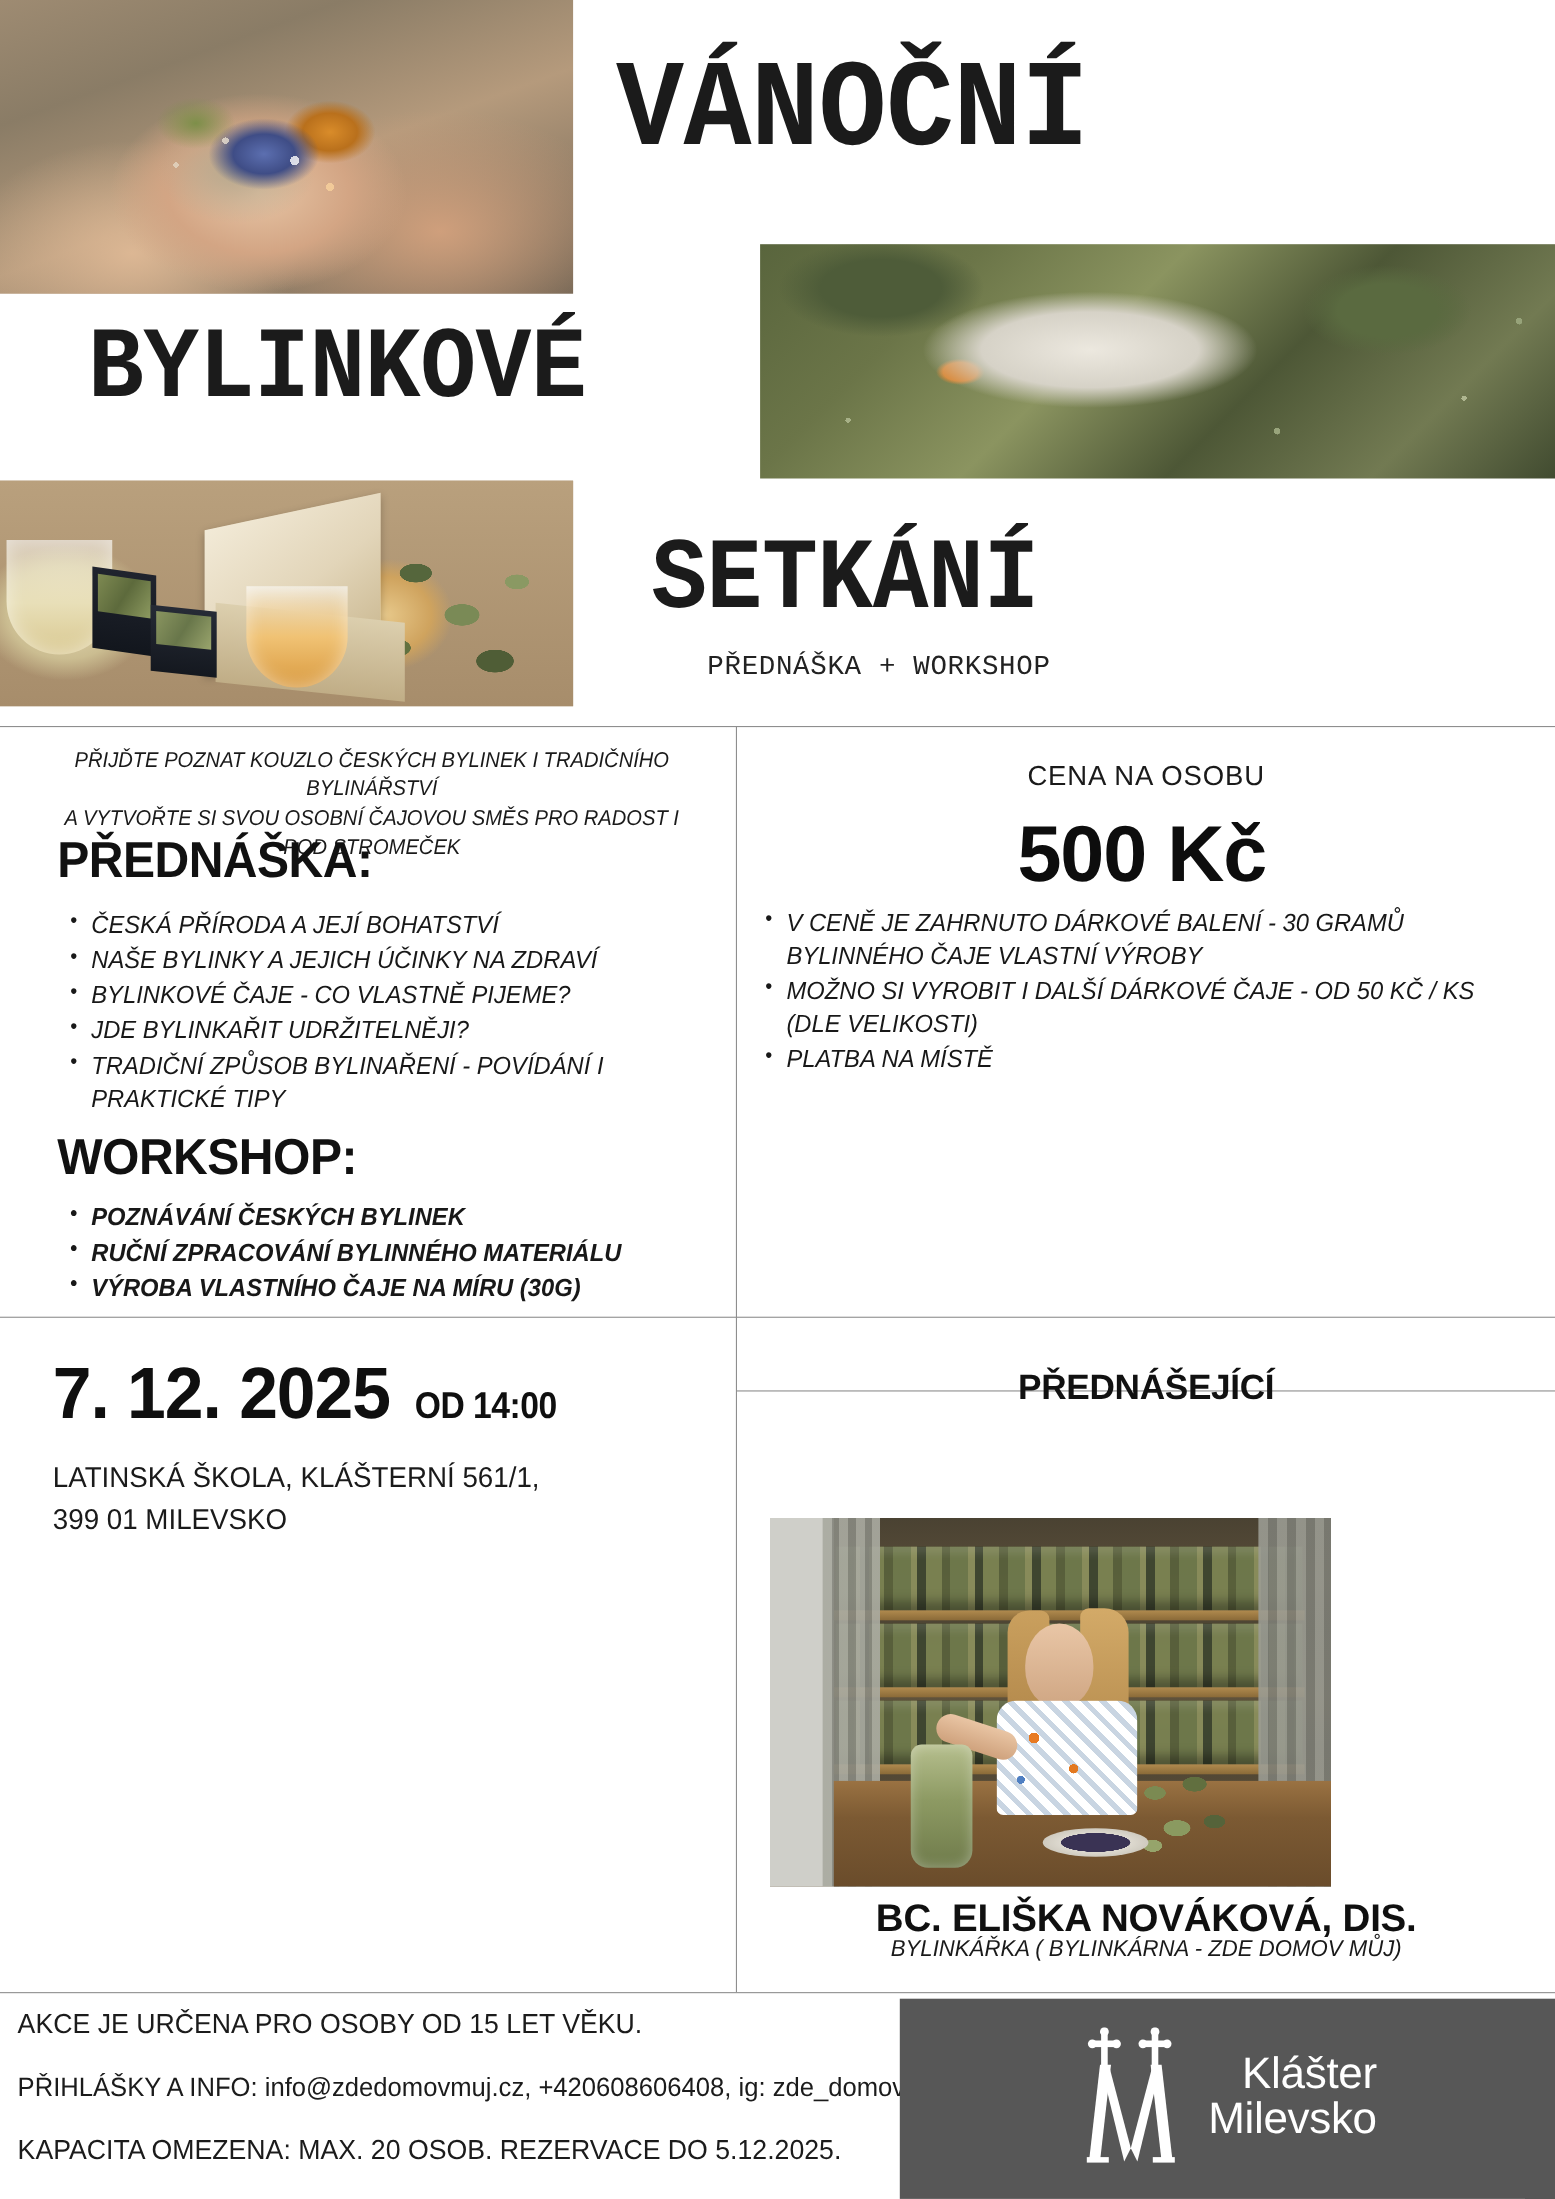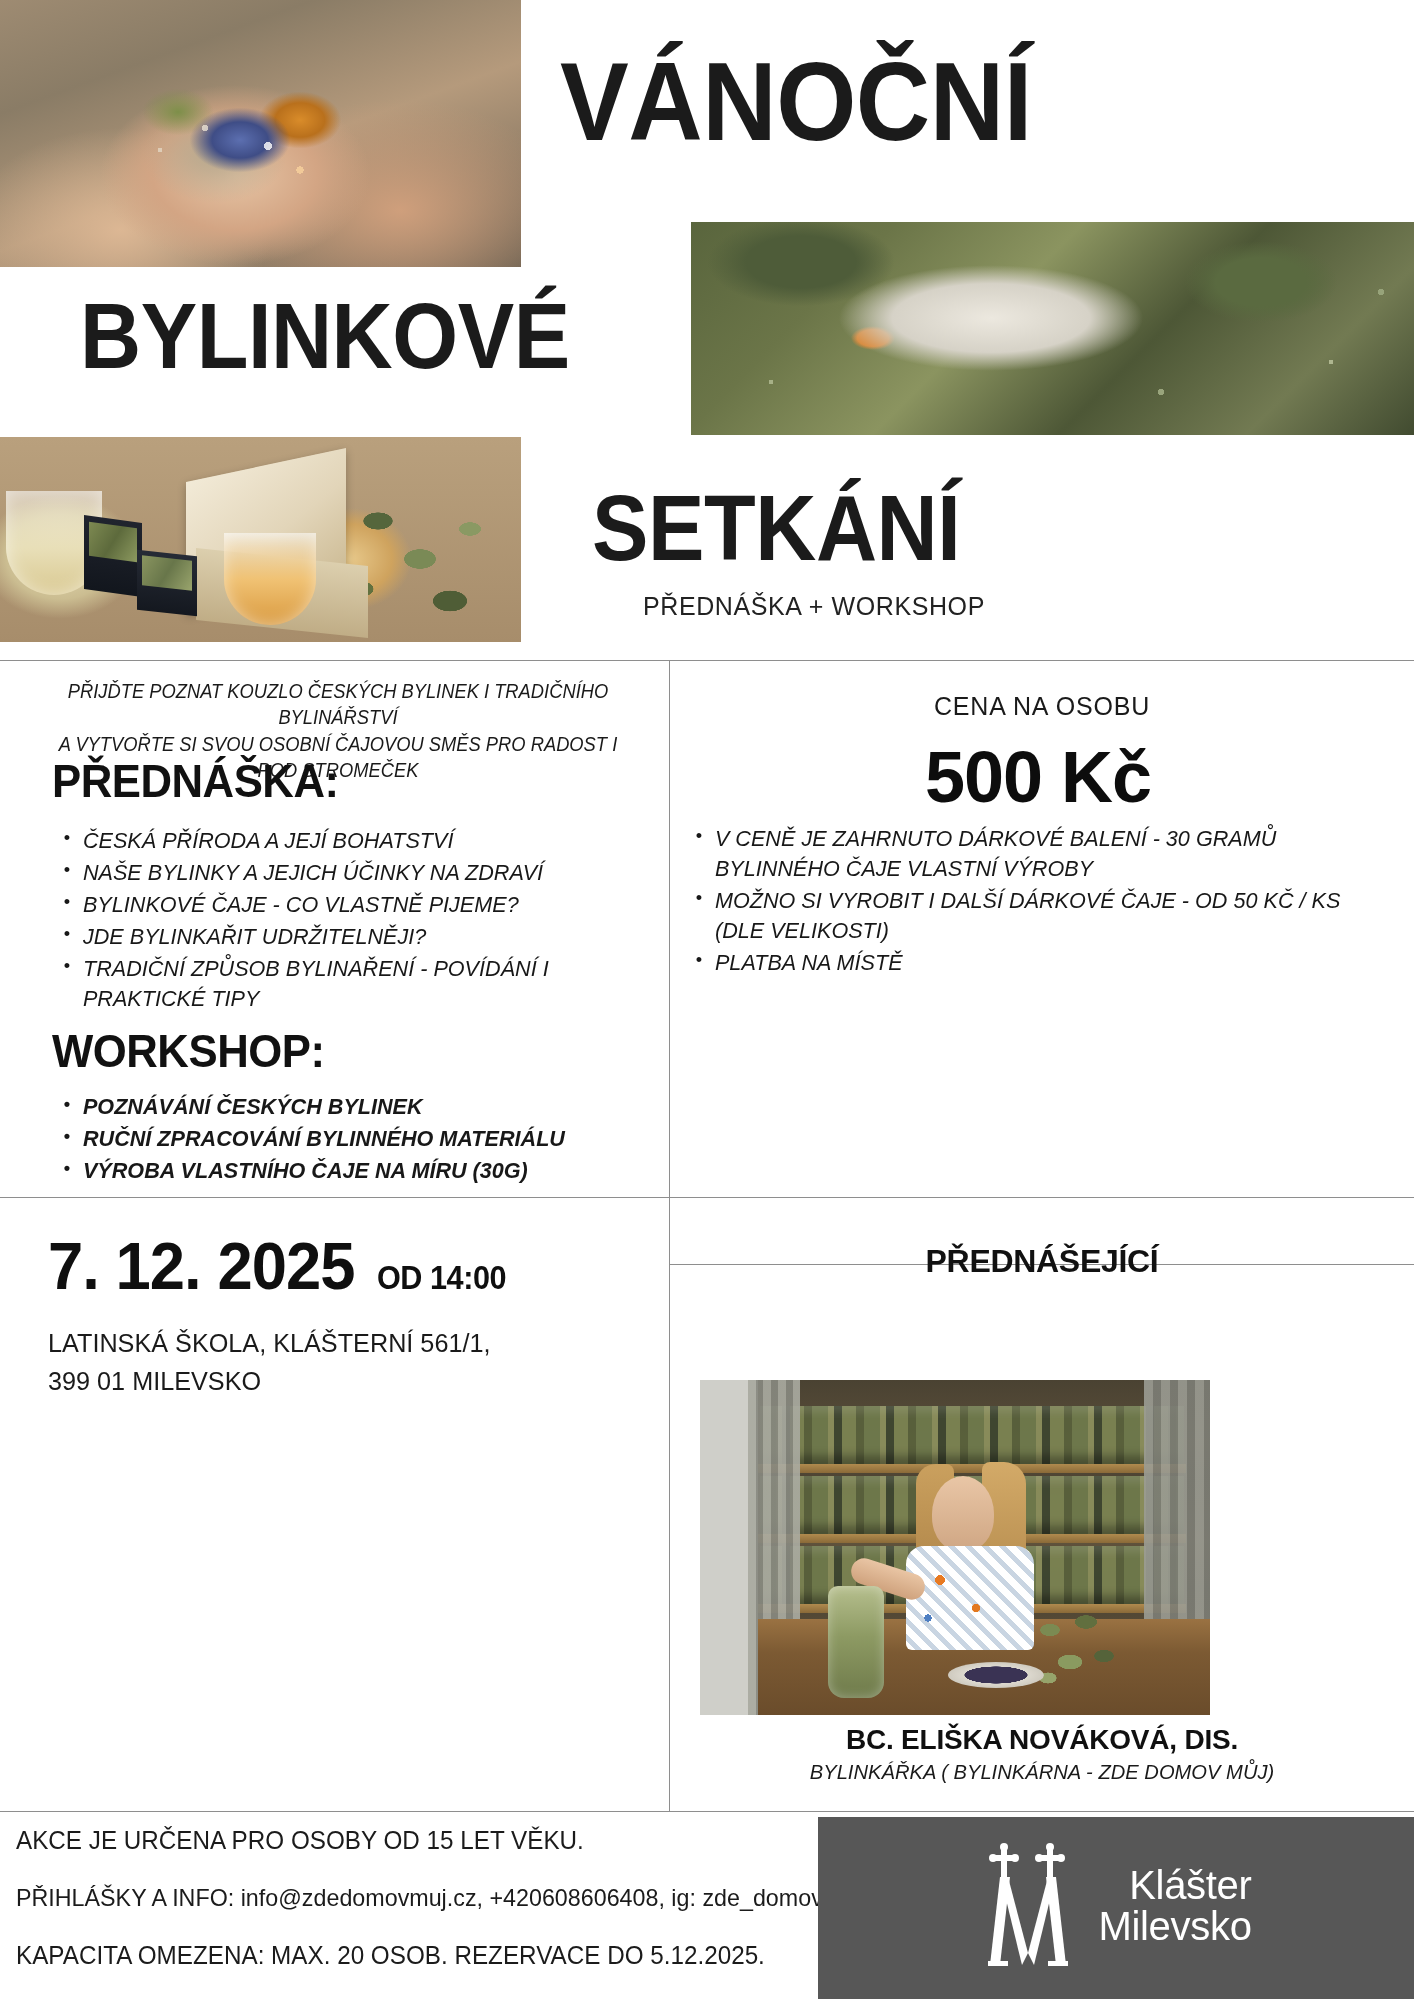--- a/index.html
+++ b/index.html
@@ -7,21 +7,21 @@
   body {
     width:1414px; height:1999px;
     font-family:"Liberation Sans","DejaVu Sans",sans-serif;
     color:#141414;
     position:relative;
     overflow:hidden;
   }
   .poster { position:relative; width:1414px; height:1999px; background:#fff; }
 
   
-  .hero { position:relative; width:1409px; height:830px; }
+  .hero { position:relative; width:1409px; height:830px;font-family:Liberation Mono, monospace; }
 
   .photo { position:absolute; overflow:hidden; background:#8d8madd; }
 
   
   .photo-hands {
     left:0; top:0; width:521px; height:267px;
     background:
       radial-gradient(ellipse 70px 45px at 240px 140px, #5c6fb0 0%, #3f4d86 40%, rgba(60,70,120,0) 72%),
       radial-gradient(ellipse 55px 38px at 300px 120px, #d98c2a 0%, #b9701c 45%, rgba(180,110,30,0) 75%),
       radial-gradient(ellipse 46px 30px at 178px 112px, #7d8f49 0%, rgba(110,125,65,0) 78%),
@@ -300,21 +300,21 @@
     background:
       radial-gradient(ellipse 16px 10px at 20px 18px,#7b8a52 0 60%,transparent 62%),
       radial-gradient(ellipse 18px 11px at 56px 10px,#616f3f 0 60%,transparent 62%),
       radial-gradient(ellipse 20px 12px at 40px 50px,#8a9a60 0 60%,transparent 62%),
       radial-gradient(ellipse 16px 10px at 74px 44px,#55633a 0 60%,transparent 62%),
       radial-gradient(ellipse 14px 9px at 18px 66px,#96a46b 0 60%,transparent 62%);
   }
 
   .spk-name {
     position:absolute; left:670px; top:1724px; width:744px;
-    text-align:center; font-size:28px; font-weight:700; letter-spacing:-0.2px; color:#101010;
+    text-align:center; font-size:35px; font-weight:700; letter-spacing:-0.2px; color:#101010;
   }
   .spk-role {
     position:absolute; left:670px; top:1760px; width:744px;
     text-align:center; font-size:21px; font-style:italic; color:#1a1a1a;
     transform:scaleX(.96);
   }
 
   
   .footer-lines { position:absolute; left:16px; top:1828px; width:800px; }
   .footer-lines p {

